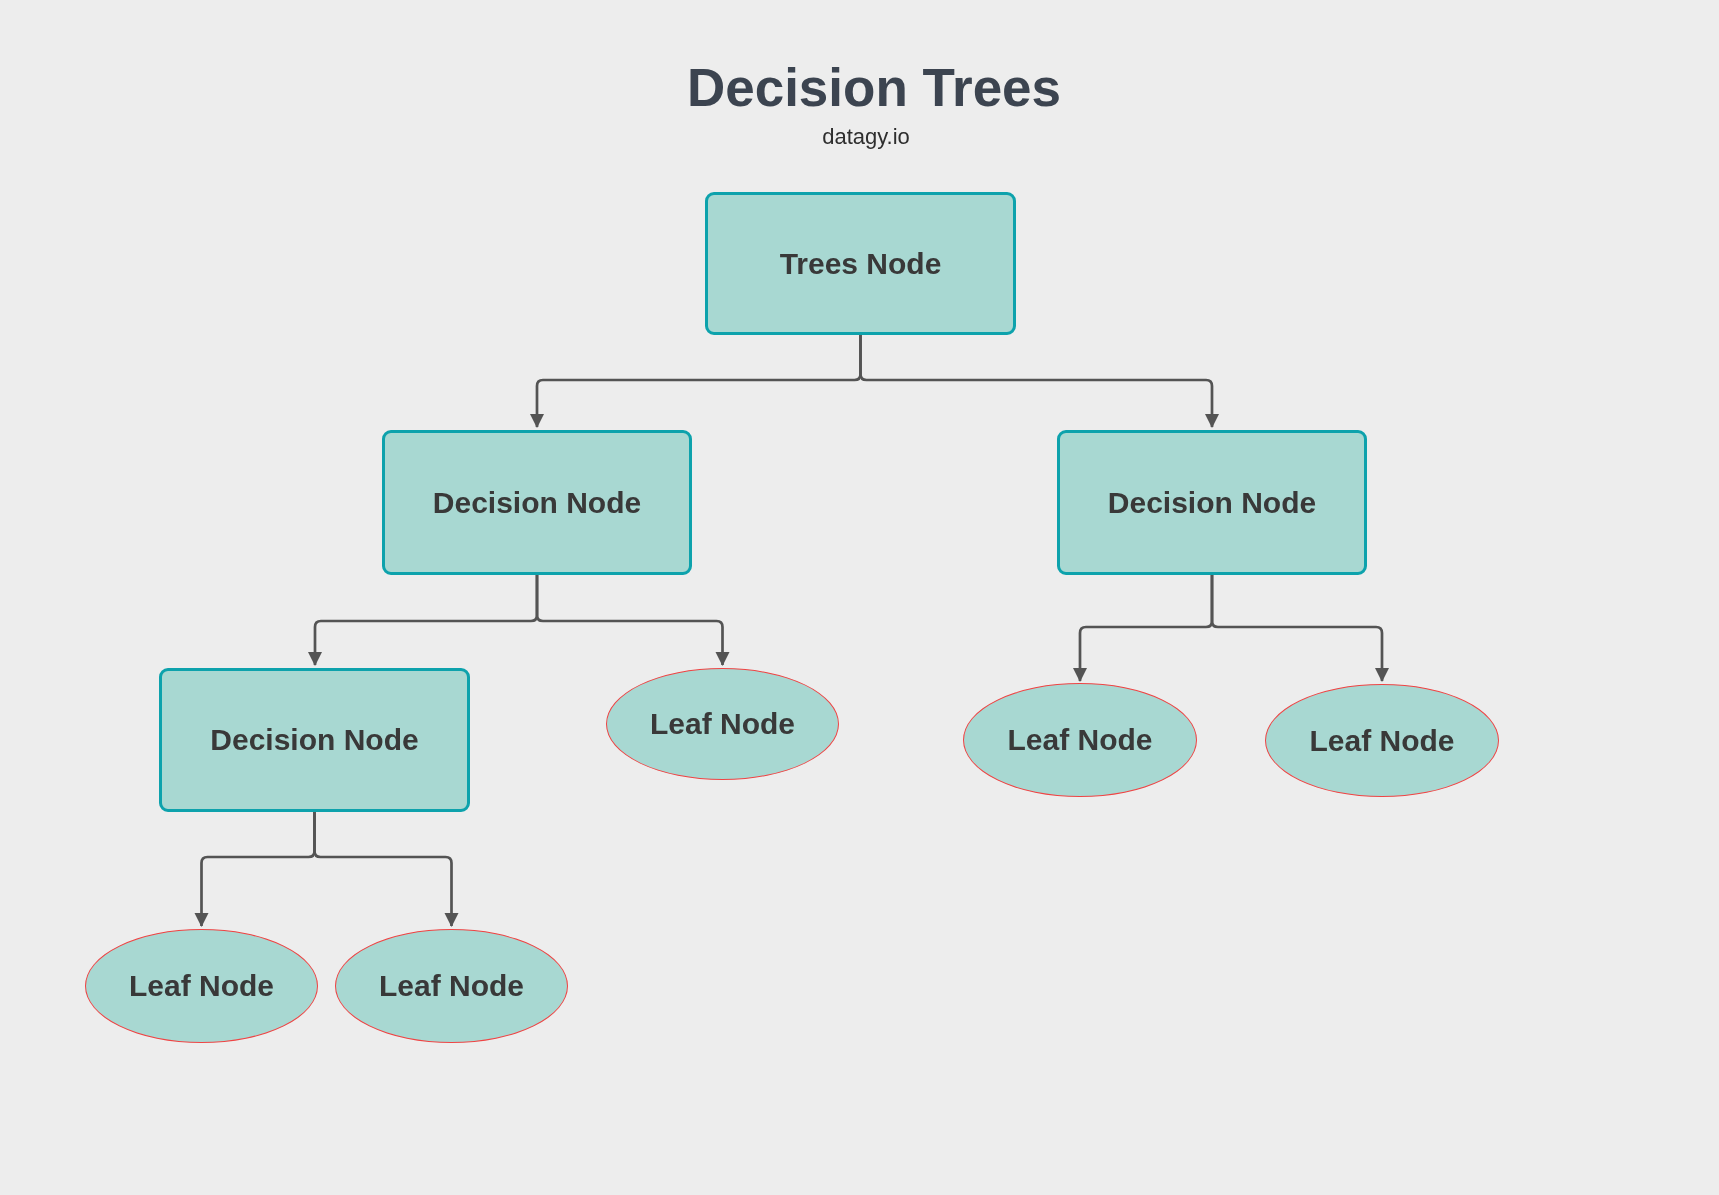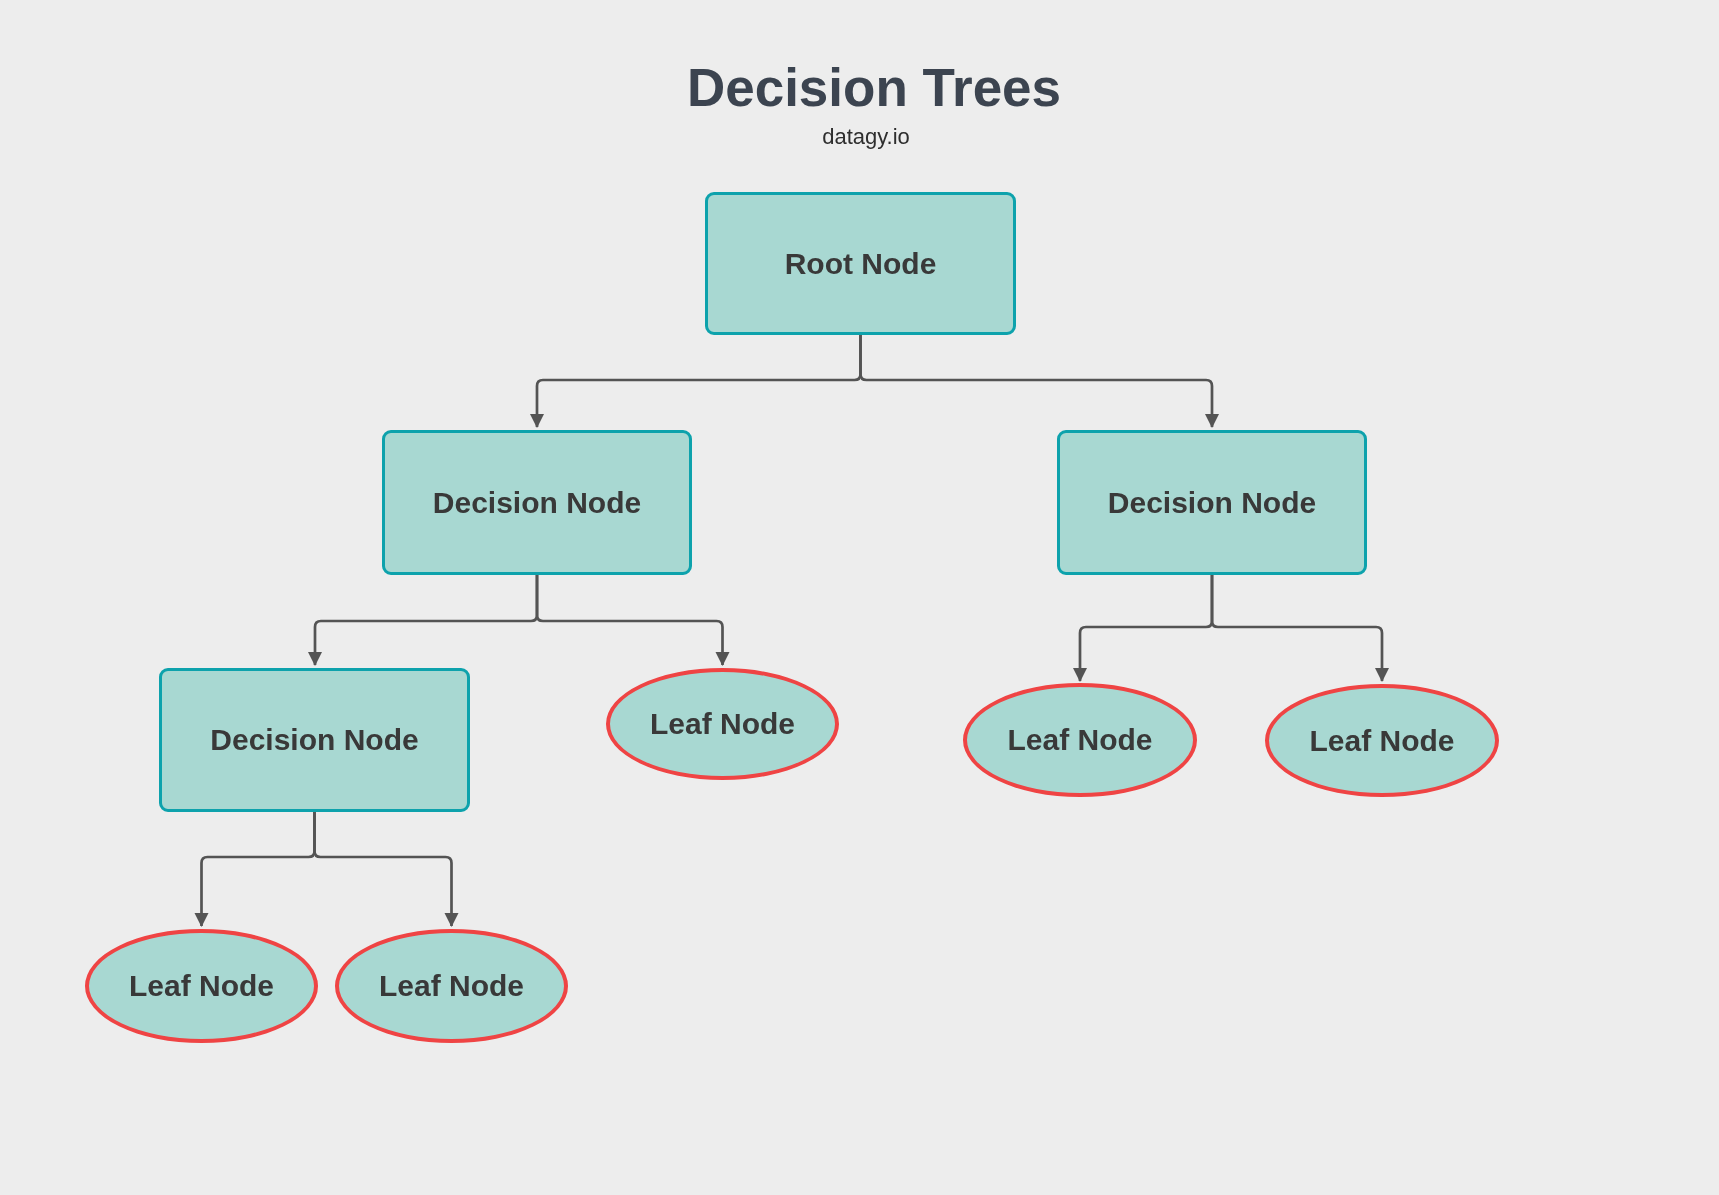--- a/index.html
+++ b/index.html
@@ -36,21 +36,21 @@
     align-items: center;
     justify-content: center;
     box-sizing: border-box;
     background: #a8d8d2;
     color: #393939;
     font-weight: bold;
     font-size: 30px;
     text-align: center;
   }
   .rect    { border: 3px solid #0da2ac; border-radius: 9px; }
-  .ellipse { border: 4px solid #ef4444; border-radius: 50%; }
+  .ellipse { border: 1px solid #ef4444; border-radius: 50%; }
 
   #node-root           { left: 705px;  top: 192px; width: 311px; height: 143px; }
   #node-decision-left  { left: 382px;  top: 430px; width: 310px; height: 145px; }
   #node-decision-right { left: 1057px; top: 430px; width: 310px; height: 145px; }
   #node-decision-child { left: 159px;  top: 668px; width: 311px; height: 144px; }
   #node-leaf-mid       { left: 606px;  top: 668px; width: 233px; height: 112px; }
   #node-leaf-r1        { left: 963px;  top: 683px; width: 234px; height: 114px; }
   #node-leaf-r2        { left: 1265px; top: 684px; width: 234px; height: 113px; }
   #node-leaf-b1        { left: 85px;   top: 929px; width: 233px; height: 114px; }
   #node-leaf-b2        { left: 335px;  top: 929px; width: 233px; height: 114px; }
@@ -75,21 +75,21 @@
       <path d="M 537 575 L 537 615 Q 537 621 531 621 L 321 621 Q 315 621 315 627 L 315 665" marker-end="url(#arrowhead)"></path>
       <path d="M 537 575 L 537 615 Q 537 621 543 621 L 716.5 621 Q 722.5 621 722.5 627 L 722.5 665" marker-end="url(#arrowhead)"></path>
       <path d="M 314.5 812 L 314.5 851 Q 314.5 857 308.5 857 L 207.5 857 Q 201.5 857 201.5 863 L 201.5 926" marker-end="url(#arrowhead)"></path>
       <path d="M 314.5 812 L 314.5 851 Q 314.5 857 320.5 857 L 445.5 857 Q 451.5 857 451.5 863 L 451.5 926" marker-end="url(#arrowhead)"></path>
       <path d="M 1212 575 L 1212 621 Q 1212 627 1206 627 L 1086 627 Q 1080 627 1080 633 L 1080 681" marker-end="url(#arrowhead)"></path>
       <path d="M 1212 575 L 1212 621 Q 1212 627 1218 627 L 1376 627 Q 1382 627 1382 633 L 1382 681" marker-end="url(#arrowhead)"></path>
     </g>
   </svg>
 
   <div class="node rect" id="node-root">
-    <span>Root Node</span>
+    <span>Trees Node</span>
   </div>
 
   <div class="node rect" id="node-decision-left">
     <span>Decision Node</span>
   </div>
 
   <div class="node rect" id="node-decision-right">
     <span>Decision Node</span>
   </div>
 

